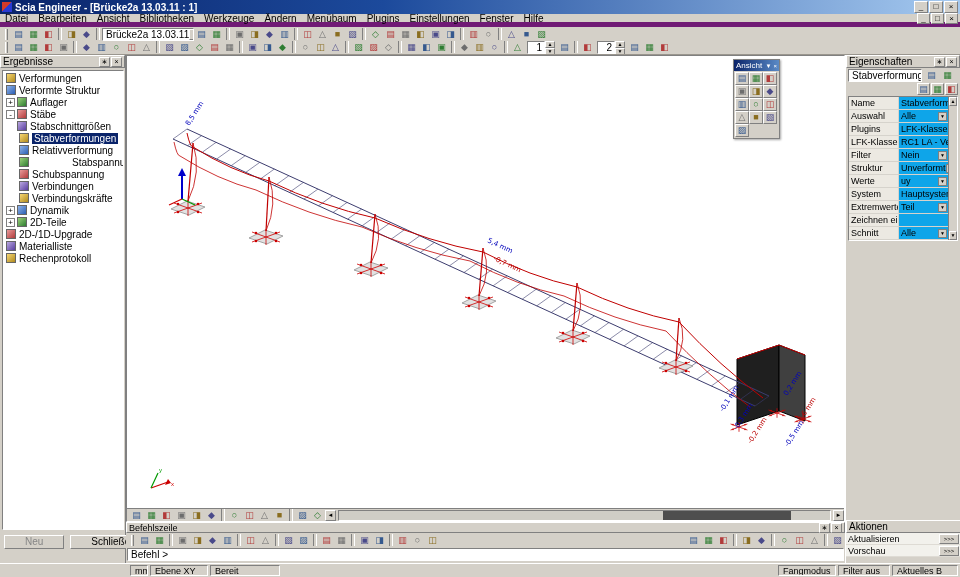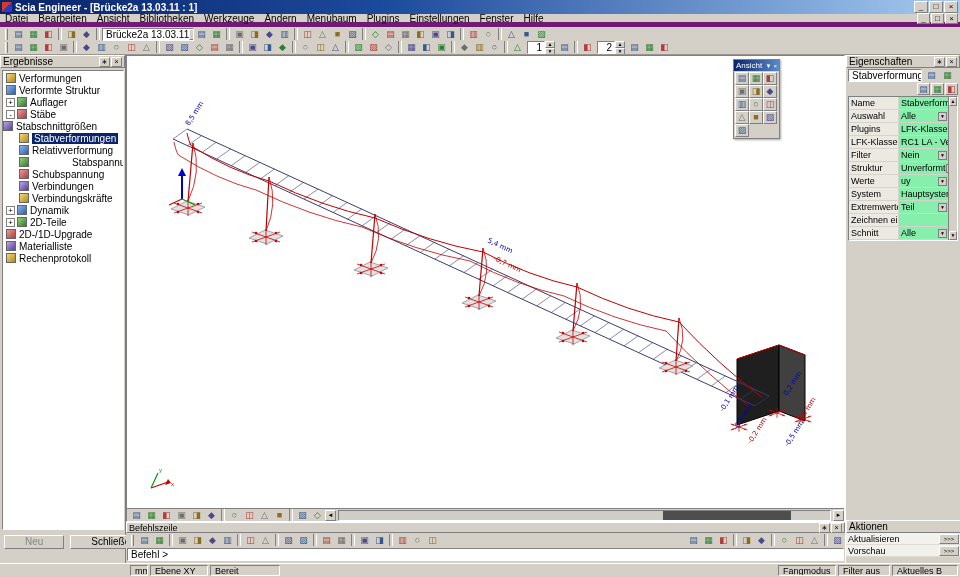--- a/index.html
+++ b/index.html
@@ -71,21 +71,21 @@
   #cmd-toolbar{height:15px;display:flex;align-items:center;padding-left:2px;overflow:hidden}
   #cmd-spacer{flex:1}
   #cmd-input{height:13px;background:#fff;border:1px solid;border-color:#808080 #fff #fff #808080;margin:0 1px;font-size:10px;display:flex;align-items:center;padding-left:3px}
 
   
   #right-panel{position:absolute;left:845px;top:55px;width:115px;height:508px;background:#d4d0c8;border-left:1px solid #fff}
   #rp-combo-row{display:flex;align-items:center;padding:1px 2px;gap:2px}
   #rp-combo-row .combo{width:74px}
   #rp-tools{display:flex;justify-content:flex-end;padding:0 2px;gap:1px}
   #rp-tools .tb-btn{width:13px;height:12px;border:1px solid;border-color:#fff #808080 #808080 #fff;background:#d4d0c8}
-  #prop-grid{margin:1px 2px;background:#86efac;border:1px solid;border-color:#808080 #fff #fff #808080;position:relative;padding-right:9px}
+  #prop-grid{margin:1px 2px;background:#0ea5e9;border:1px solid;border-color:#808080 #fff #fff #808080;position:relative;padding-right:9px}
   .prow{display:flex;height:13px;border-bottom:1px solid #d6d3cc;font-size:9px}
   .pname{width:50px;background:#ece9e2;border-right:1px solid #d6d3cc;padding:1px 2px;white-space:nowrap;overflow:hidden;flex:none}
   .pval{flex:1;padding:1px 1px 1px 2px;white-space:nowrap;overflow:hidden;display:flex;align-items:center}
   .pdd{width:9px;height:9px;background:#d4d0c8;border:1px solid #808080;font-size:5px;line-height:7px;text-align:center;margin-left:auto;flex:none}
   #pg-scroll{position:absolute;right:0;top:0;bottom:0;width:9px;background:#d4d0c8;border-left:1px solid #808080;display:flex;flex-direction:column;justify-content:space-between}
   #pg-scroll span{font-size:5px;line-height:7px;text-align:center;background:#d4d0c8;border:1px solid;border-color:#fff #808080 #808080 #fff;height:9px}
   #actions{position:absolute;left:0;top:465px;width:115px}
   .action-row{display:flex;align-items:center;height:12px;background:#f2f1ec;font-size:9px;padding:0 2px;border-bottom:1px solid #dedbd4}
   .action-more{margin-left:auto;width:20px;height:10px;background:#d4d0c8;border:1px solid;border-color:#fff #808080 #808080 #fff;font-size:6px;line-height:8px;text-align:center}
 
@@ -383,21 +383,21 @@
         <div class="tree-row" style="padding-left: 3px;">
           <span class="expander">+</span>
           <span class="tree-icon" style="background: linear-gradient(135deg, rgb(154, 209, 122), rgb(46, 125, 50));"></span>
           <span class="tree-label">Auflager</span>
         </div>
         <div class="tree-row" style="padding-left: 3px;">
           <span class="expander">-</span>
           <span class="tree-icon" style="background: linear-gradient(135deg, rgb(232, 154, 154), rgb(178, 59, 59));"></span>
           <span class="tree-label">Stäbe</span>
         </div>
-        <div class="tree-row" style="padding-left: 0;">
+        <div class="tree-row" style="padding-left: 14px;">
           <span class="tree-icon" style="background: linear-gradient(135deg, rgb(185, 167, 224), rgb(90, 63, 160));"></span>
           <span class="tree-label">Stabschnittgrößen</span>
         </div>
         <div class="tree-row" style="padding-left: 16px;">
           <span class="tree-icon" style="background: linear-gradient(135deg, rgb(247, 215, 116), rgb(176, 138, 30));"></span>
           <span class="tree-label selected">Stabverformungen</span>
         </div>
         <div class="tree-row" style="padding-left: 16px;">
           <span class="tree-icon" style="background: linear-gradient(135deg, rgb(143, 179, 232), rgb(43, 95, 180));"></span>
           <span class="tree-label">Relativverformung</span>

